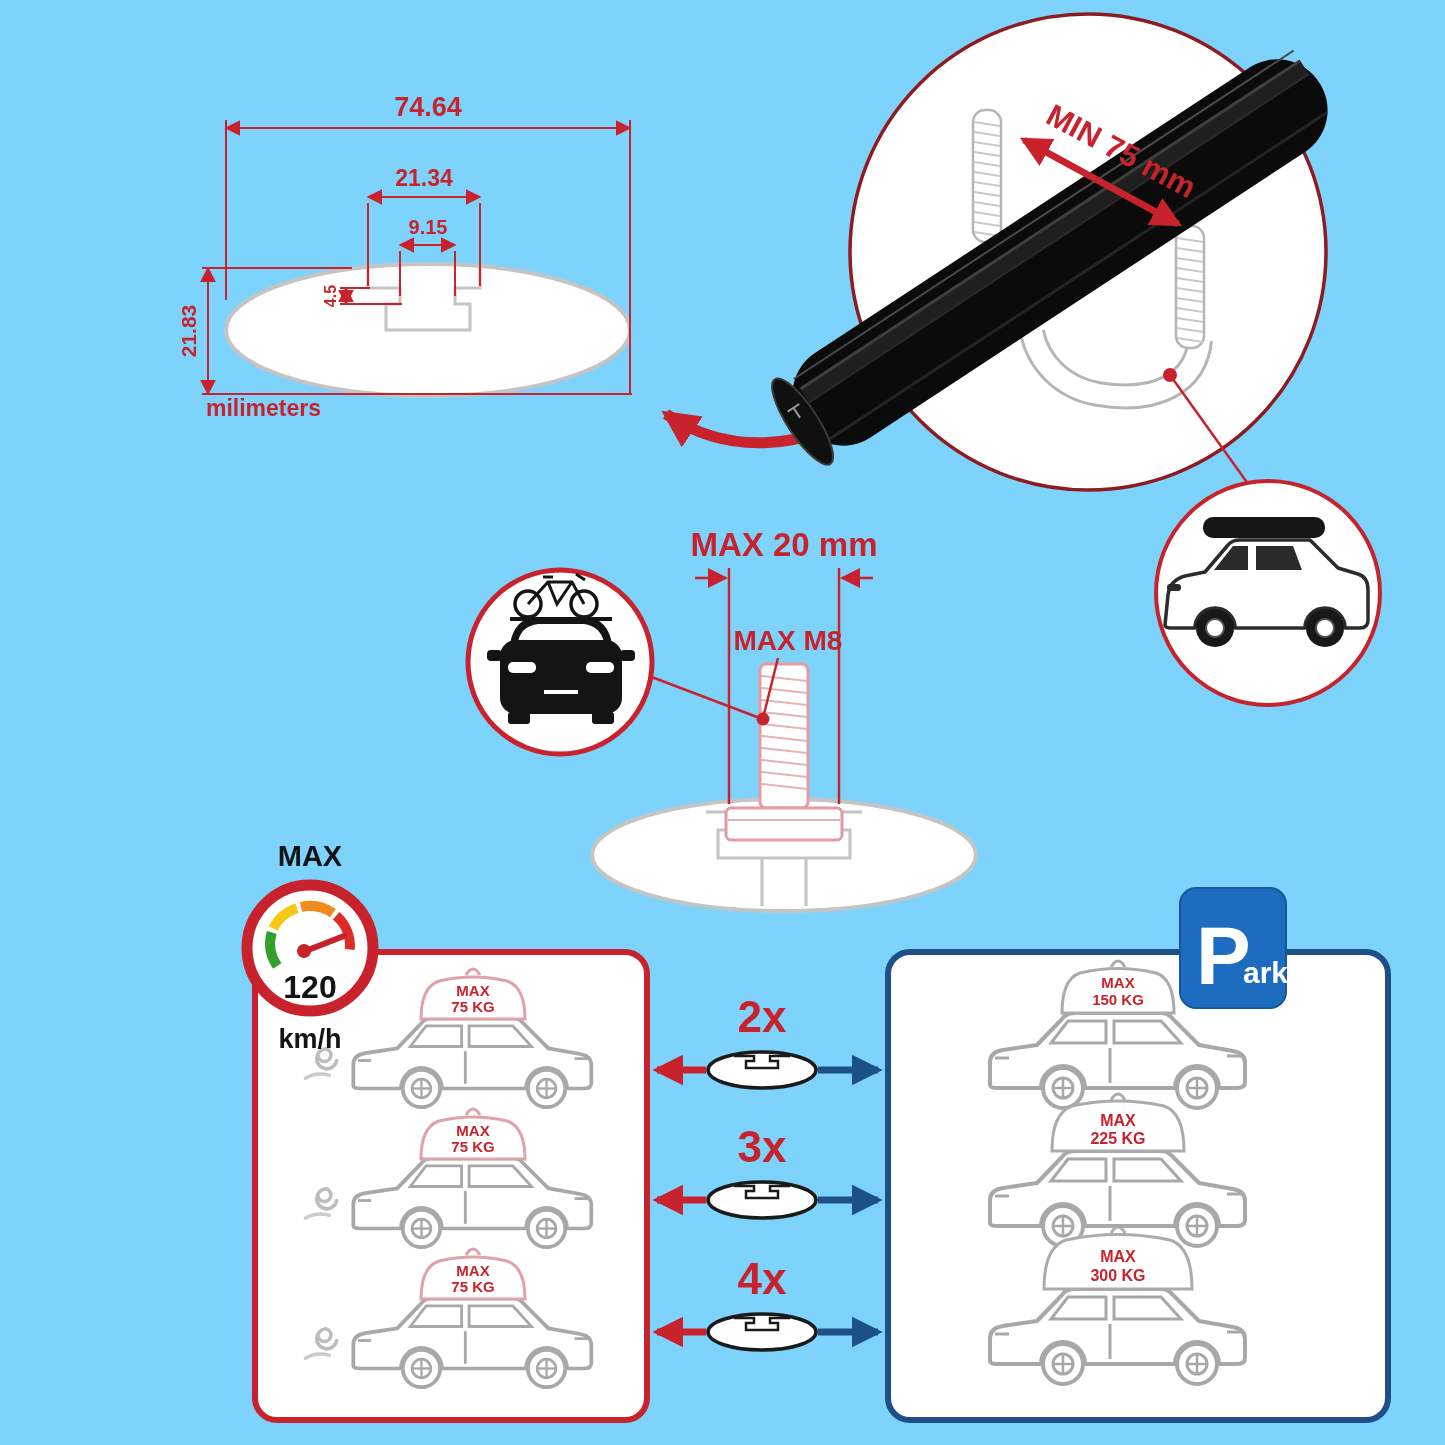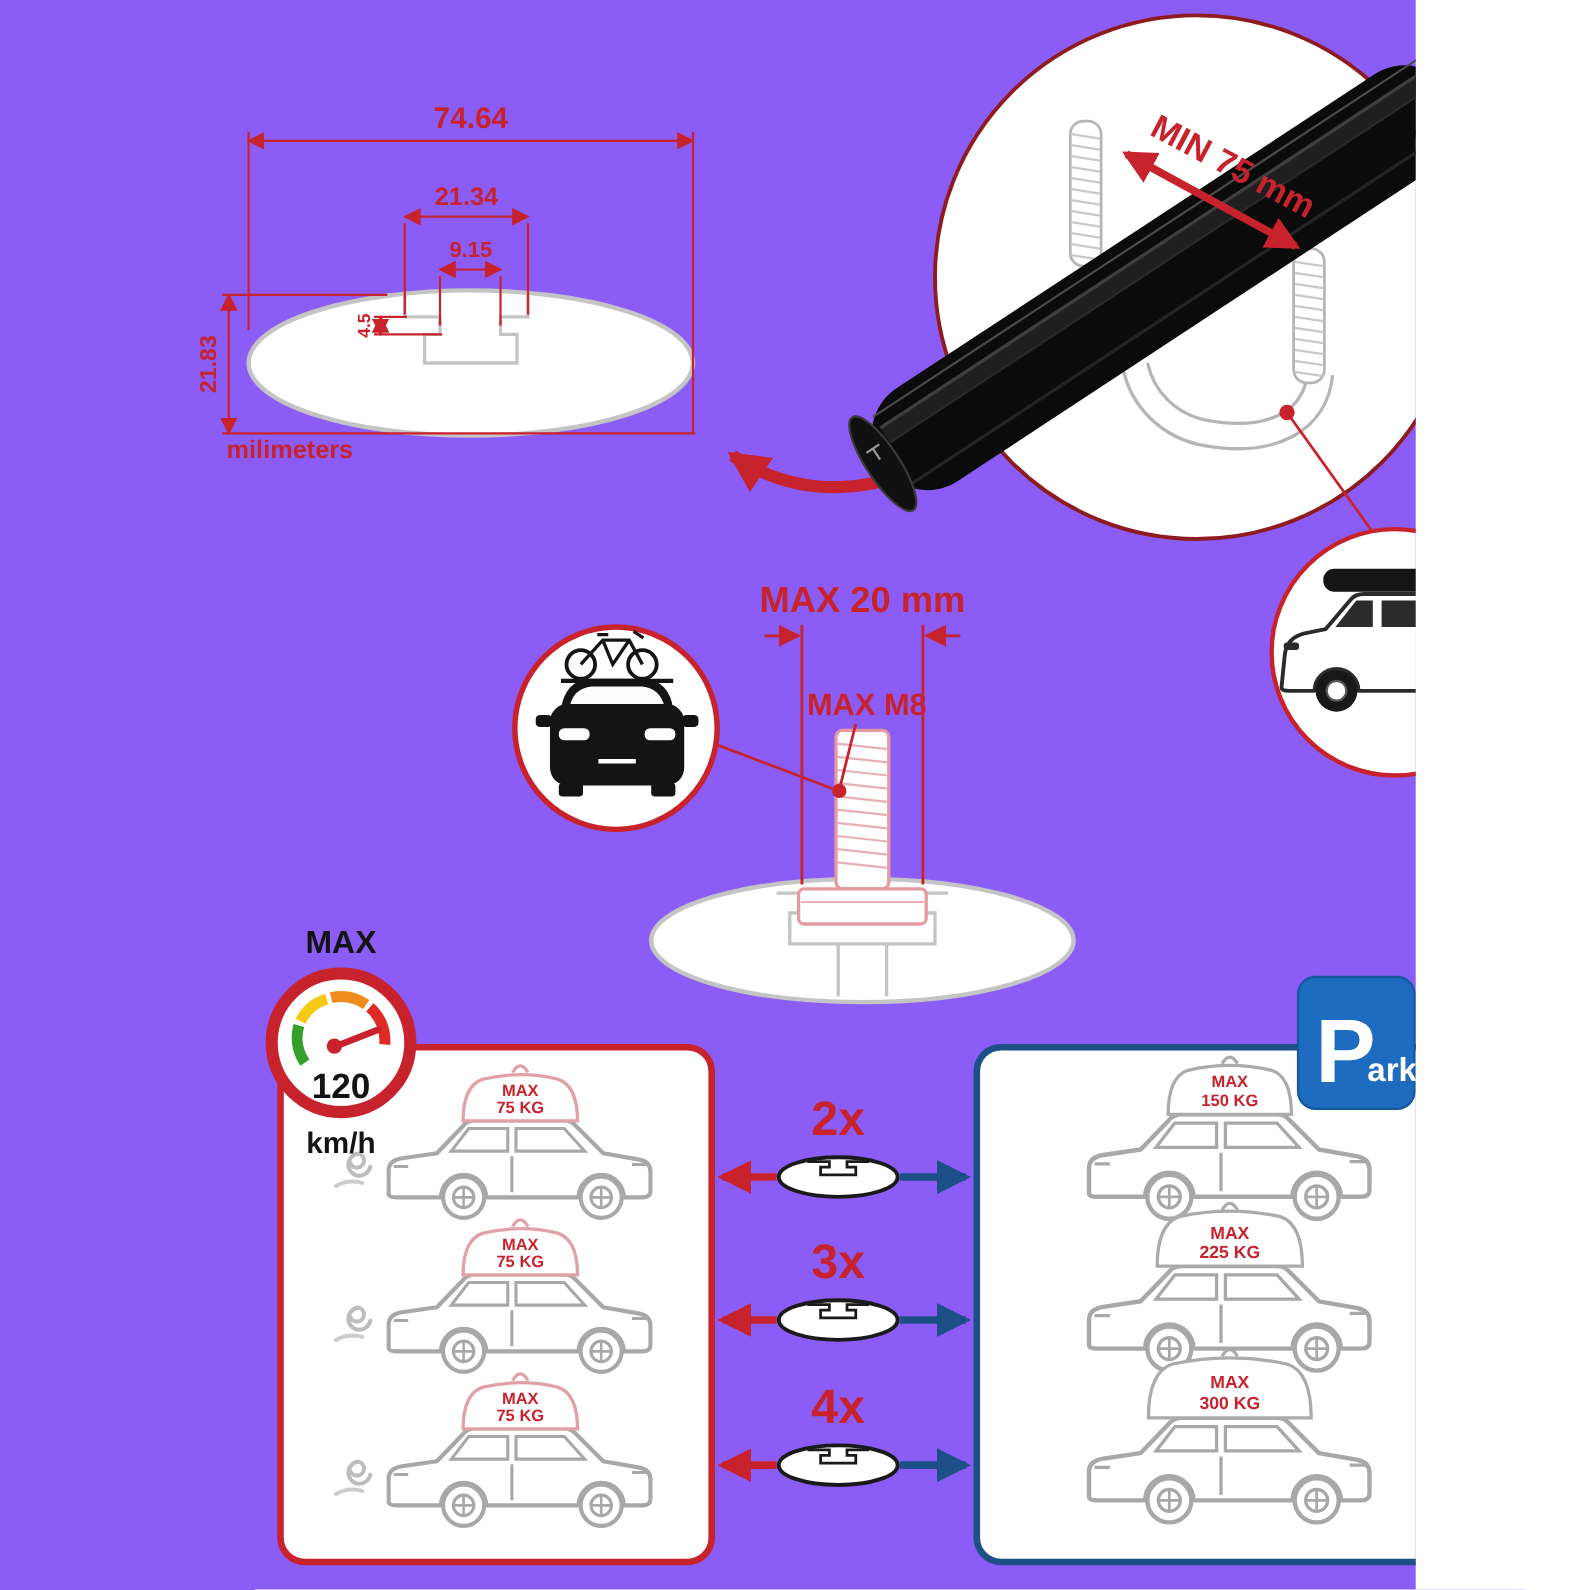--- a/index.html
+++ b/index.html
@@ -1,16 +1,16 @@
 <!DOCTYPE html>
 <html><head>
 <meta charset="utf-8">
 <style>
   html,body{margin:0;padding:0;background:#ffffff;}
-  .canvas{position:relative;width:1287px;height:1445px;background:#8b5cf6;overflow:hidden;
+  .canvas{position:relative;width:1445px;height:1445px;background:#7dd3fc;overflow:hidden;
           font-family:"Liberation Sans", sans-serif;}
   svg{display:block;}
   svg text{font-family:"Liberation Sans", sans-serif;font-weight:bold;}
 </style>
 </head>
 <body>
 
 <div class="canvas">
 <svg viewBox="0 0 1445 1445" width="1445" height="1445">
   <defs>

